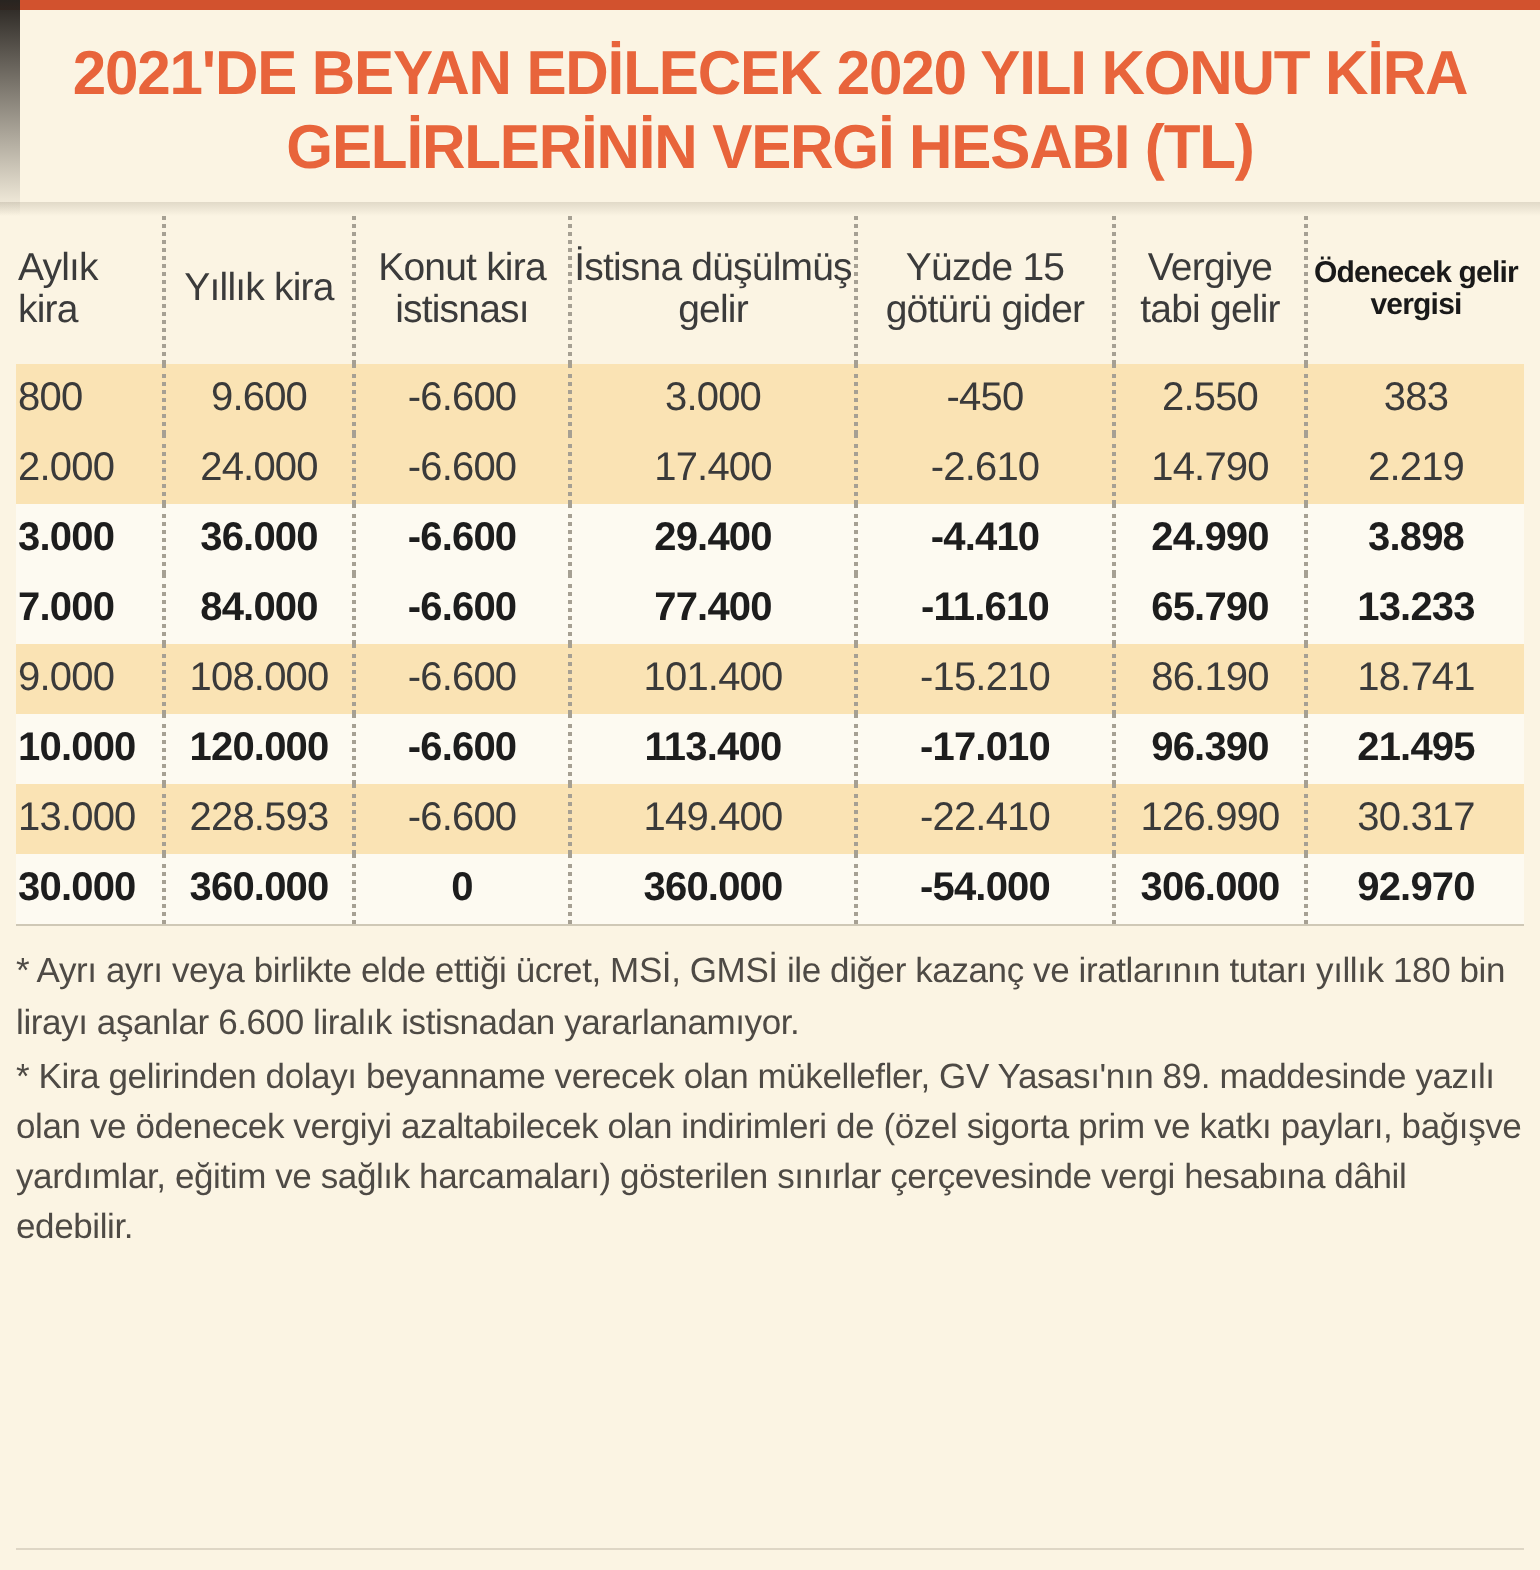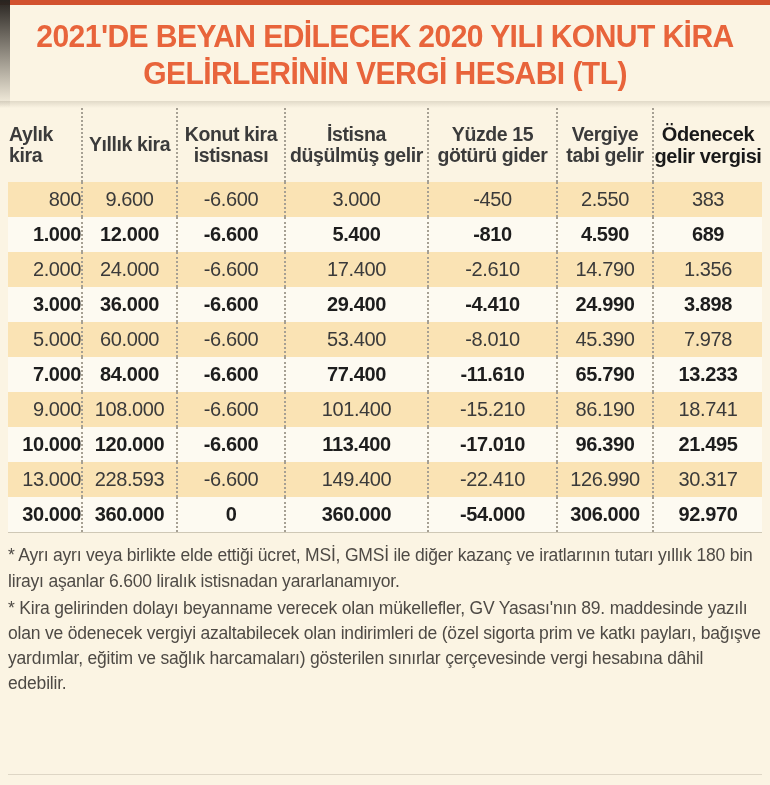--- a/index.html
+++ b/index.html
@@ -32,31 +32,31 @@
   .header-divider {
     height:7px; margin-top:9px;
     background:linear-gradient(180deg, rgba(90,80,60,0.16), rgba(90,80,60,0));
   }
   table {
     width:754px; margin:0 8px;
     border-collapse:collapse; table-layout:fixed;
   }
   th {
     height:74px; vertical-align:middle;
-    font-size:19.5px; font-weight:bold;
+    font-size:19.5px; font-weight:normal;
     color:#3B3B3B; text-align:center;
     letter-spacing:-0.4px; line-height:1.12;
   }
   th:first-child { text-align:left; padding-left:1px; }
-  th:last-child { font-weight:bold; color:#191919; font-size:20px; }
+  th:last-child { font-weight:bold; color:#191919; font-size:15px; }
   td {
     height:35px; font-size:20px; text-align:center;
     color:#3A3A3A; letter-spacing:-0.4px;
   }
-  td:first-child { text-align:right; padding-left:1px; }
+  td:first-child { text-align:left; padding-left:1px; }
   th:not(:last-child), td:not(:last-child) { border-right:2px dotted #A6A093; }
   tr.peach td { background:var(--row, #FAE3B4); }
   tr.bold-row td { font-weight:bold; color:#1d1d1d; background:#FDFAF1; }
   .footnotes {
     margin:0 8px; padding-top:10px;
     border-top:1px solid #CFC8B6;
     font-size:17.5px; color:#4E4A45;
     line-height:1.44; letter-spacing:-0.2px;
   }
   .footnotes p { margin-bottom:2px; }
@@ -101,55 +101,37 @@
   <tbody>
       <tr class="peach">
         <td>800</td>
         <td>9.600</td>
         <td>-6.600</td>
         <td>3.000</td>
         <td>-450</td>
         <td>2.550</td>
         <td>383</td>
       </tr>
-      <tr class="bold-row">
-        <td>1.000</td>
-        <td>12.000</td>
-        <td>-6.600</td>
-        <td>5.400</td>
-        <td>-810</td>
-        <td>4.590</td>
-        <td>689</td>
-      </tr>
       <tr class="peach">
         <td>2.000</td>
         <td>24.000</td>
         <td>-6.600</td>
         <td>17.400</td>
         <td>-2.610</td>
         <td>14.790</td>
-        <td>1.356</td>
+        <td>2.219</td>
       </tr>
       <tr class="bold-row">
         <td>3.000</td>
         <td>36.000</td>
         <td>-6.600</td>
         <td>29.400</td>
         <td>-4.410</td>
         <td>24.990</td>
         <td>3.898</td>
-      </tr>
-      <tr class="peach">
-        <td>5.000</td>
-        <td>60.000</td>
-        <td>-6.600</td>
-        <td>53.400</td>
-        <td>-8.010</td>
-        <td>45.390</td>
-        <td>7.978</td>
       </tr>
       <tr class="bold-row">
         <td>7.000</td>
         <td>84.000</td>
         <td>-6.600</td>
         <td>77.400</td>
         <td>-11.610</td>
         <td>65.790</td>
         <td>13.233</td>
       </tr>

